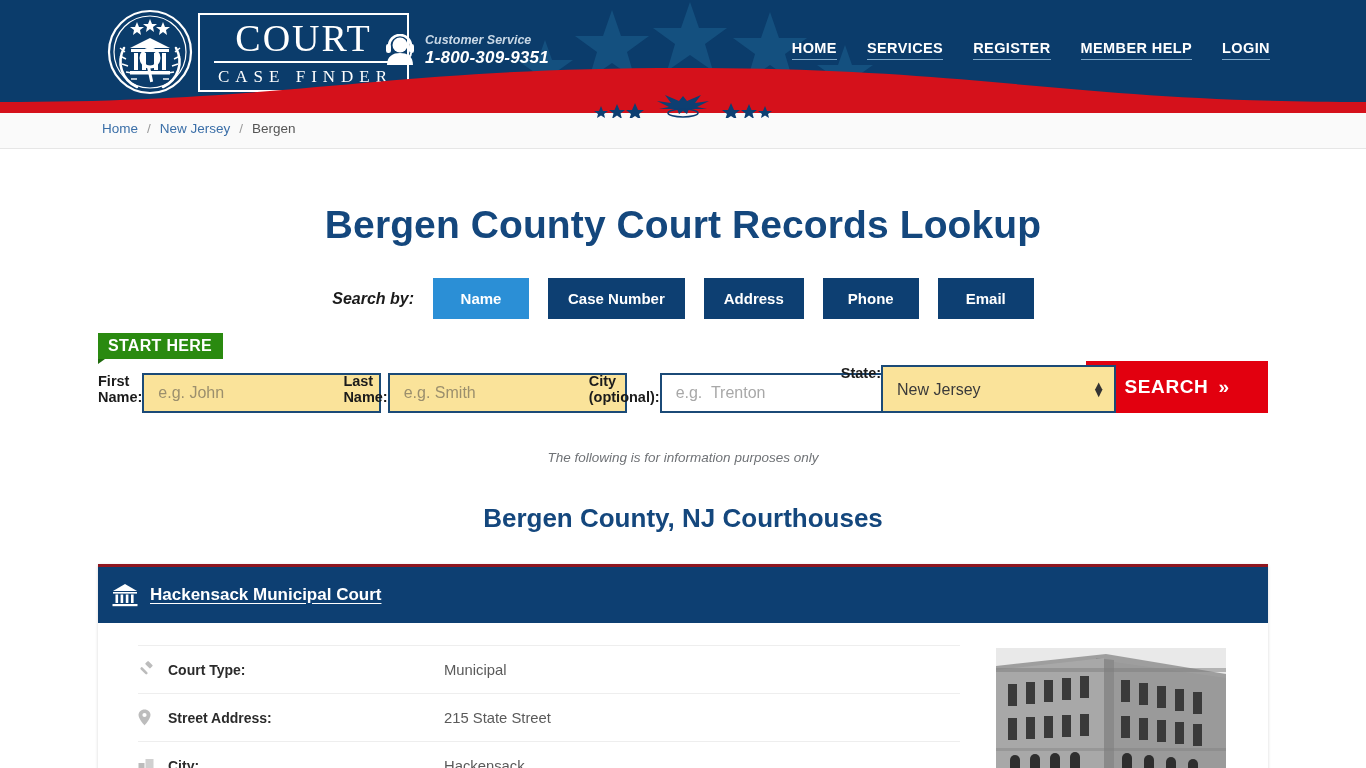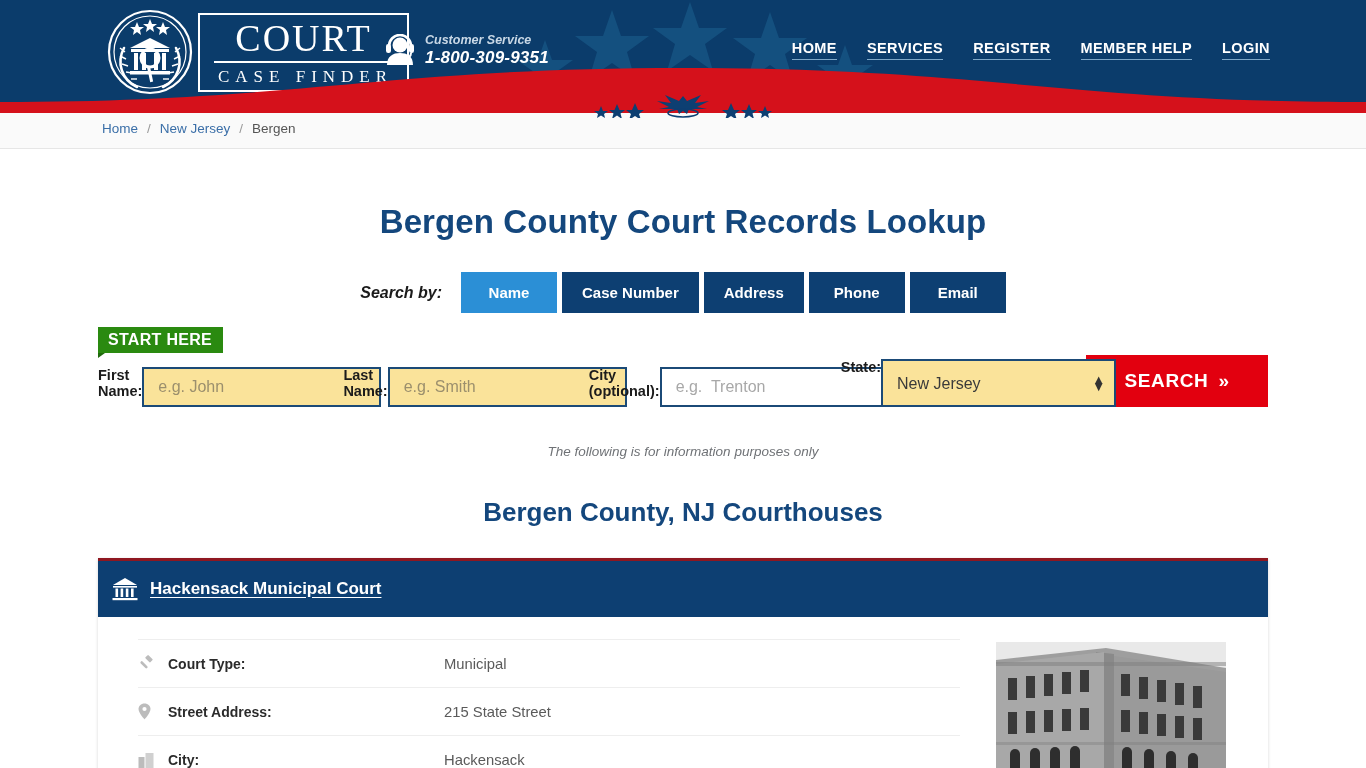--- a/index.html
+++ b/index.html
@@ -148,21 +148,21 @@
   .crumbs a { color: #3b6fa8; text-decoration: none; }
   .crumbs .sep { color: #9a9a9a; }
   .crumbs .cur { color: #555555; }
 
   
   .page { position: absolute; left: 0; top: 149px; width: 1366px; }
 
   .h1 {
     text-align: center;
     color: #14477d;
-    font-size: 33px;
+    font-size: 39px;
     font-weight: bold;
     margin: 0;
     padding-top: 54px;
     letter-spacing: 0.1px;
   }
 
   .searchby {
     display: flex;
     align-items: center;
     justify-content: center;
@@ -181,21 +181,21 @@
     min-width: 96px;
     padding: 0 20px;
     background: #0d3f72;
     color: #ffffff;
     font-size: 15px;
     font-weight: bold;
     border: none;
     display: flex;
     align-items: center;
     justify-content: center;
-    margin-right: 5px;
+    margin-right: 19px;
     cursor: pointer;
     font-family: "Liberation Sans", sans-serif;
   }
   .tab:last-child { margin-right: 0; }
   .tab.active { background: #2b8fd6; }
 
   
   .formzone { position: relative; width: 1366px; margin-top: 14px; height: 105px; }
   .badge {
     position: absolute;

